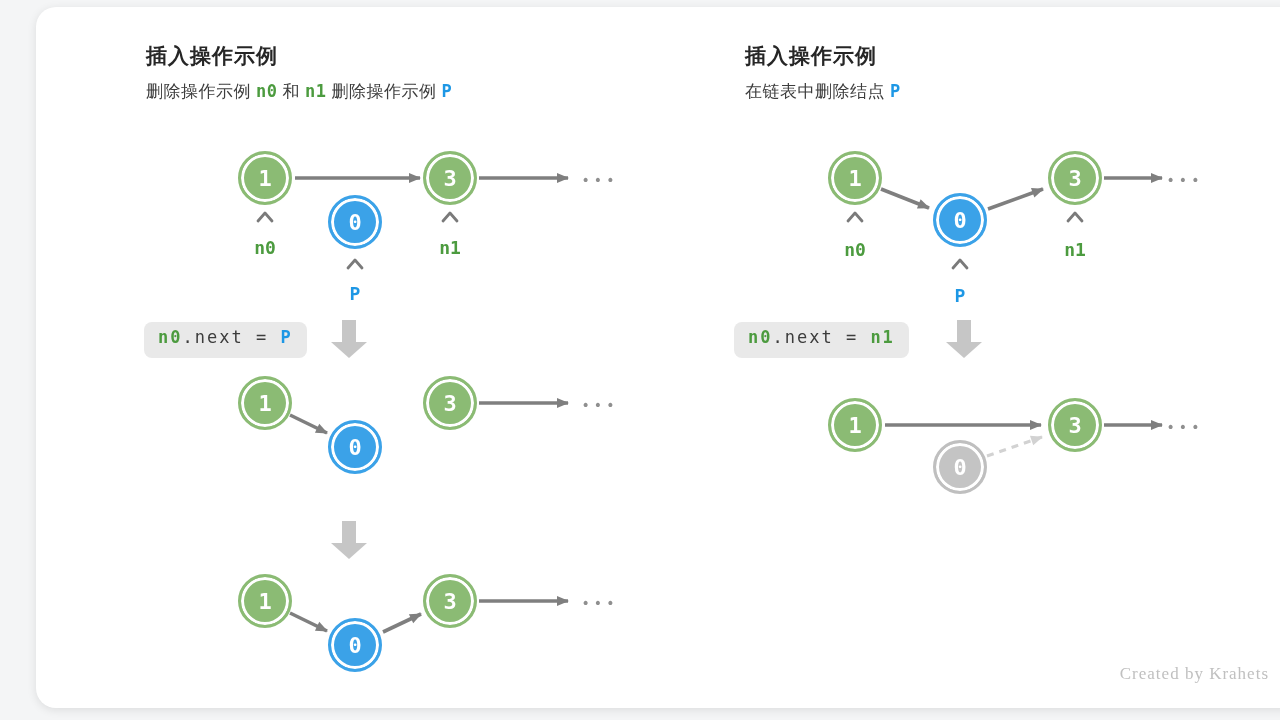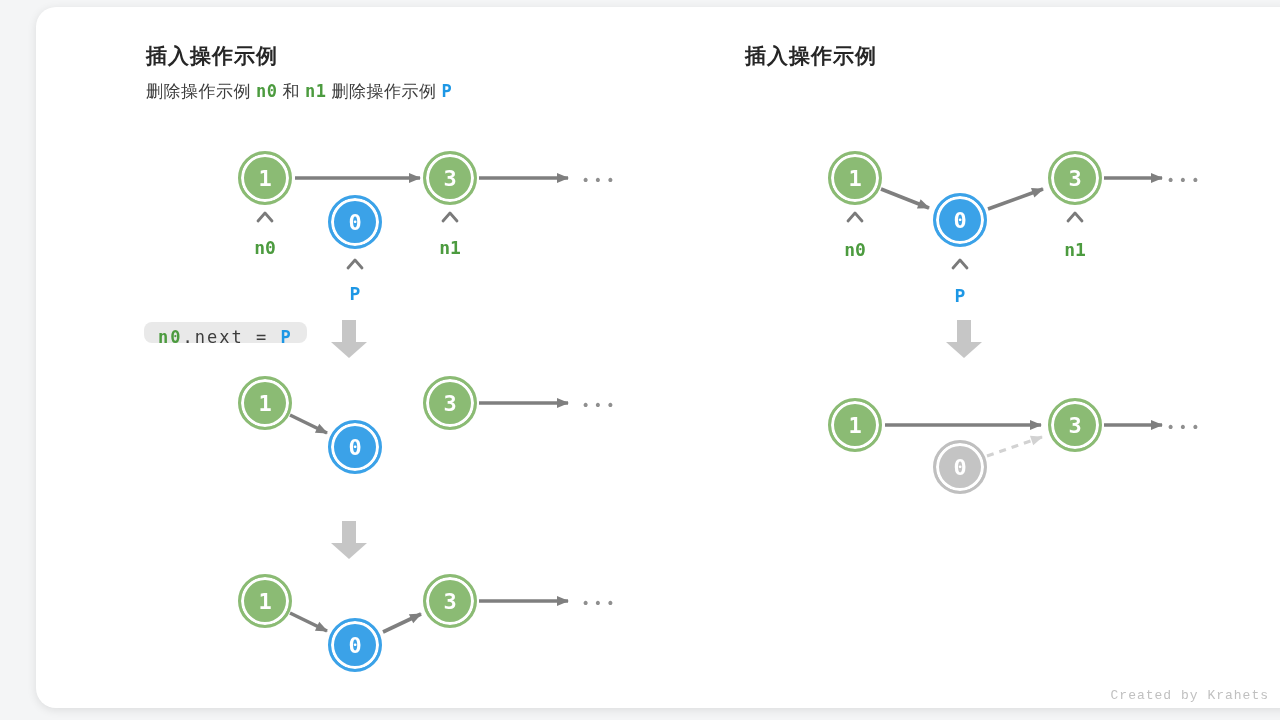--- a/index.html
+++ b/index.html
@@ -23,30 +23,30 @@
         font-family:"DejaVu Sans Mono",monospace;font-weight:bold;font-size:22px;color:#ffffff;}
   .node[data-variant="green"]{background:#8bbb74;border-color:#8bbb74;}
   .node[data-variant="blue"]{background:#3ba2e8;border-color:#3ba2e8;}
   .node[data-variant="gray"]{background:#c4c4c4;border-color:#bfbfbf;}
 
   .nodelabel{position:absolute;transform:translate(-50%,-50%);
         font-family:"DejaVu Sans Mono",monospace;font-weight:bold;font-size:18px;}
   .nodelabel[data-c="green"]{color:#4c9b3f;}
   .nodelabel[data-c="blue"]{color:#1d97e5;}
 
-  .code{position:absolute;height:21px;line-height:30px;padding:0 14px;background:#e9e9e9;
+  .code{position:absolute;height:36px;line-height:30px;padding:0 14px;background:#e9e9e9;
         border-radius:8px;font-family:"DejaVu Sans Mono",monospace;font-size:17px;
         letter-spacing:2px;color:#3c3c3c;white-space:pre;}
   .code .tok[data-c="green"],.code .tok[data-c="blue"]{font-weight:bold;}
 
   .dots{position:absolute;transform:translate(-50%,-50%);color:#8f8f8f;font-size:14px;
         letter-spacing:4px;text-indent:4px;font-family:"DejaVu Sans",sans-serif;}
 
-  .footer{position:absolute;right:40px;top:688px;font-family:Liberation Mono, monospace;
-        font-size:13px;letter-spacing:1px;color:#c0c0c0;}
+  .footer{position:absolute;right:40px;top:664px;font-family:Liberation Serif, serif;
+        font-size:17px;letter-spacing:1px;color:#c0c0c0;}
 
   svg.arrows{position:absolute;left:0;top:0;width:1280px;height:720px;pointer-events:none;}
 </style>
 </head>
 <body>
 
 <div class="stage">
   <div class="card"></div>
 
   <svg class="arrows" viewBox="0 0 1280 720">
@@ -125,35 +125,37 @@
     </div>
   <div class="node" style="left:299px;top:618px;" data-variant="blue">
       <span>0</span>
     </div>
   <div class="node" style="left:394px;top:574px;" data-variant="green">
       <span>3</span>
     </div>
   <span class="dots" style="left:569px;top:603px;">•••</span>
 
   <h2 class="panel-title" style="left:716px;top:42px;margin:0;">插入操作示例</h2>
+  <p class="panel-sub" style="left:716px;top:80px;margin:0;"><span class="tok" data-c="plain">在链表中删除结点</span><span class="tok" data-c="blue">P</span></p>
 
   <div class="node" style="left:799px;top:151px;" data-variant="green">
       <span>1</span>
     </div>
   <div class="node" style="left:904px;top:193px;" data-variant="blue">
       <span>0</span>
     </div>
   <div class="node" style="left:1019px;top:151px;" data-variant="green">
       <span>3</span>
     </div>
   <span class="nodelabel" style="left:826px;top:249px;" data-c="green">n0</span>
   <span class="nodelabel" style="left:931px;top:295px;" data-c="blue">P</span>
   <span class="nodelabel" style="left:1046px;top:249px;" data-c="green">n1</span>
   <span class="dots" style="left:1154px;top:180px;">•••</span>
 
+  <div class="code" style="left:705px;top:322px;"><span class="tok" data-c="green">n0</span><span class="tok" data-c="plain">.next = </span><span class="tok" data-c="green">n1</span></div>
 
   <div class="node" style="left:799px;top:398px;" data-variant="green">
       <span>1</span>
     </div>
   <div class="node" style="left:904px;top:440px;" data-variant="gray">
       <span>0</span>
     </div>
   <div class="node" style="left:1019px;top:398px;" data-variant="green">
       <span>3</span>
     </div>

